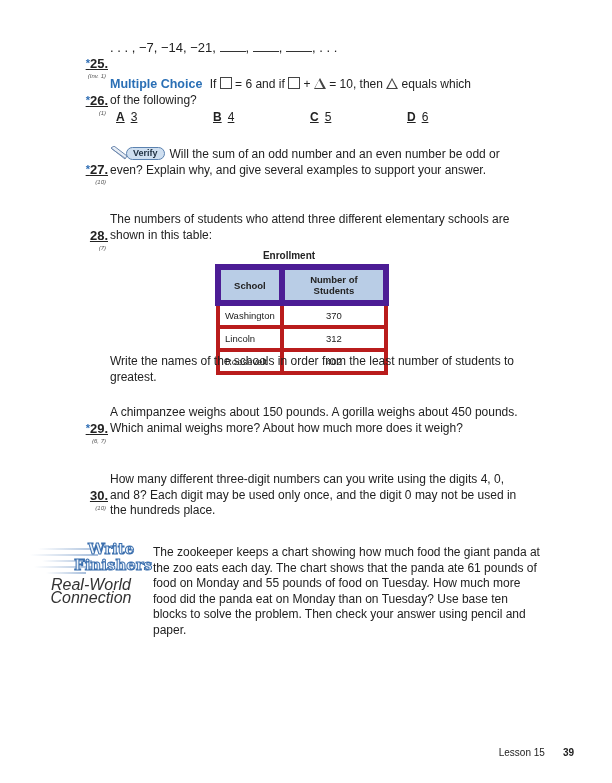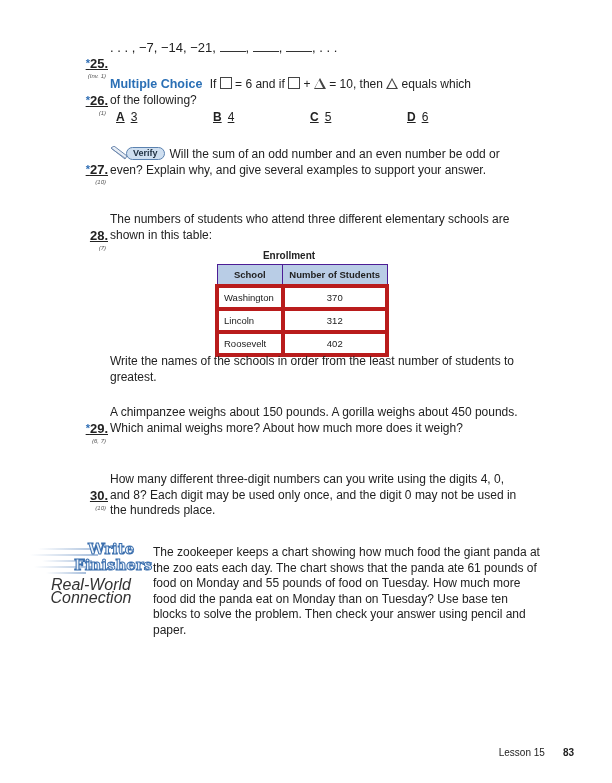--- a/index.html
+++ b/index.html
@@ -18,21 +18,21 @@
     .tri::after { content:""; position:absolute; left:-4.6px; top:2.2px; border-left:4.6px solid transparent;
            border-right:4.6px solid transparent; border-bottom:8px solid #fff; }
     .choices { display:flex; margin-left:38px; margin-top:2px;text-decoration:underline; }
     .choice { width:97px; }
     .choice b { margin-right:6px; }
     .blank { display:inline-block; width:26px; border-bottom:1px solid #333; height:10px; }
     .verify { display:inline-flex; align-items:flex-end; margin-right:5px; vertical-align:-2px; }
     .verify-pill { background:#cfdff0; border:1px solid #5b82b0; border-radius:9px; padding:0 6px; font-size:9px;
            font-weight:bold; color:#234; line-height:11px; margin-left:-4px; }
     table.enroll { border-collapse:collapse; font-size:9.5px; }
-    table.enroll th { background:#b9cde6; border:1px solid #4c1d95; font-weight:bold; padding:4px 5px; }
+    table.enroll th { background:#b9cde6; border:6px solid #4c1d95; font-weight:bold; padding:4px 5px; }
     table.enroll td { border:4px solid #b91c1c; padding:4px 5px; height:10px; }
     table.enroll td.val { text-align:center; }
     .caption { font-weight:bold; font-size:10px; text-align:center; margin-bottom:3px; }
     .ef-logo { position:absolute; left:30px; top:540px; width:115px; height:70px; }
     .ef-streak { position:absolute; height:2px; background:linear-gradient(to right, rgba(160,185,215,0), #a8bfdc); }
     .ef-word { position:absolute; font-family:"DejaVu Serif", serif; font-weight:bold; color:#eaf2fb;
            -webkit-text-stroke:1px #3b6fae; letter-spacing:0px; }
     .ef-sub { position:absolute; left:36px; top:578px; width:110px; text-align:center; font-size:16px; font-style:italic; line-height:13px; color:#333; }
     .ef-text { position:absolute; left:153px; top:545px; width:390px; font-size:12px; line-height:15.5px; color:#222; }
     .footer { position:absolute; top:747px; right:38px; font-size:10px; color:#222; }
@@ -160,14 +160,14 @@
   <div class="ef-word" style="left:58px; top:0px; font-size:15px;">Write</div>
   <div class="ef-word" style="left:44px; top:16px; font-size:15px;">Finishers</div>
 </div>
 <div class="ef-sub">
   <div>Real-World</div>
   <div>Connection</div>
 </div>
 <div class="ef-text">The zookeeper keeps a chart showing how much food the giant panda at the zoo eats each day. The chart shows that the panda ate 61 pounds of food on Monday and 55 pounds of food on Tuesday. How much more food did the panda eat on Monday than on Tuesday? Use base ten blocks to solve the problem. Then check your answer using pencil and paper.</div>
 
 <div class="footer">
-  <span>Lesson 15</span><span class="pg">83</span>
+  <span>Lesson 15</span><span class="pg">39</span>
 </div>
 
 </body></html>

